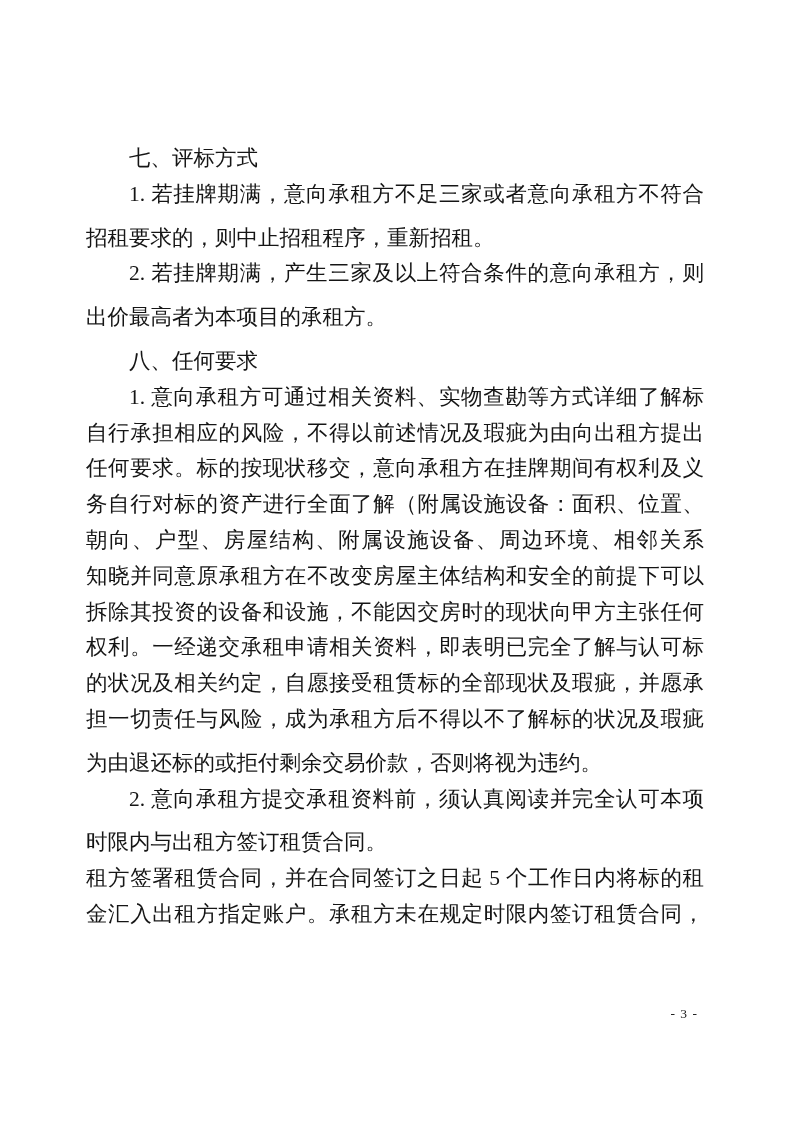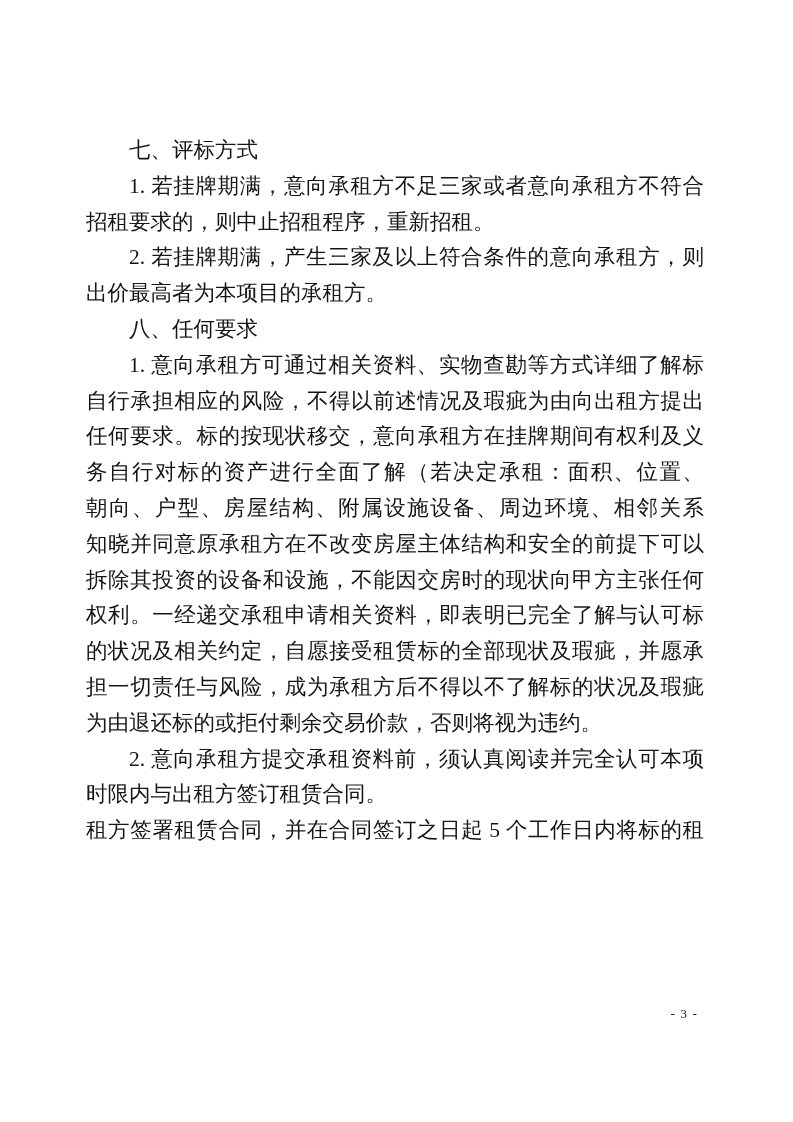--- a/index.html
+++ b/index.html
@@ -29,20 +29,21 @@
     text-align: justify;
     text-align-last: justify;
     overflow: hidden;
     white-space: normal;
   }
   .line.indent {
     text-indent: 2em;
   }
   .line.end {
     text-align-last: left;
+    margin-top: 8px;
   }
   .page-number {
     position: absolute;
     top: 1004px;
     right: 95px;
     font-size: 13.5px;
     line-height: 20px;
     color: #151515;
     letter-spacing: 1px;
   }
@@ -55,26 +56,27 @@
 
   <div class="line indent end">七、评标方式</div>
       <div class="line indent">1. 若挂牌期满，意向承租方不足三家或者意向承租方不符合</div>
       <div class="line end">招租要求的，则中止招租程序，重新招租。</div>
       <div class="line indent">2. 若挂牌期满，产生三家及以上符合条件的意向承租方，则</div>
       <div class="line end">出价最高者为本项目的承租方。</div>
       <div class="line indent end">八、任何要求</div>
       <div class="line indent">1. 意向承租方可通过相关资料、实物查勘等方式详细了解标</div>
       <div class="line">自行承担相应的风险，不得以前述情况及瑕疵为由向出租方提出</div>
       <div class="line">任何要求。标的按现状移交，意向承租方在挂牌期间有权利及义</div>
-      <div class="line">务自行对标的资产进行全面了解（若决定承租：面积、位置、</div>
+      <div class="line">务自行对标的资产进行全面了解（附属设施设备：面积、位置、</div>
       <div class="line">朝向、户型、房屋结构、附属设施设备、周边环境、相邻关系等)，</div>
       <div class="line">知晓并同意原承租方在不改变房屋主体结构和安全的前提下可以</div>
       <div class="line">拆除其投资的设备和设施，不能因交房时的现状向甲方主张任何</div>
       <div class="line">权利。一经递交承租申请相关资料，即表明已完全了解与认可标</div>
       <div class="line">的状况及相关约定，自愿接受租赁标的全部现状及瑕疵，并愿承</div>
       <div class="line">担一切责任与风险，成为承租方后不得以不了解标的状况及瑕疵</div>
       <div class="line end">为由退还标的或拒付剩余交易价款，否则将视为违约。</div>
       <div class="line indent">2. 意向承租方提交承租资料前，须认真阅读并完全认可本项</div>
       <div class="line end">时限内与出租方签订租赁合同。</div>
       <div class="line">租方签署租赁合同，并在合同签订之日起 5 个工作日内将标的租</div>
+      <div class="line">金汇入出租方指定账户。承租方未在规定时限内签订租赁合同，</div>
     </div>
   <div class="page-number">- 3 -</div>
 </div>
 
 </body></html>

